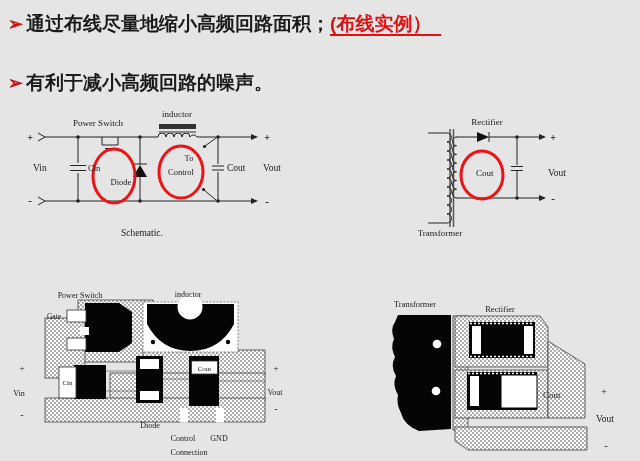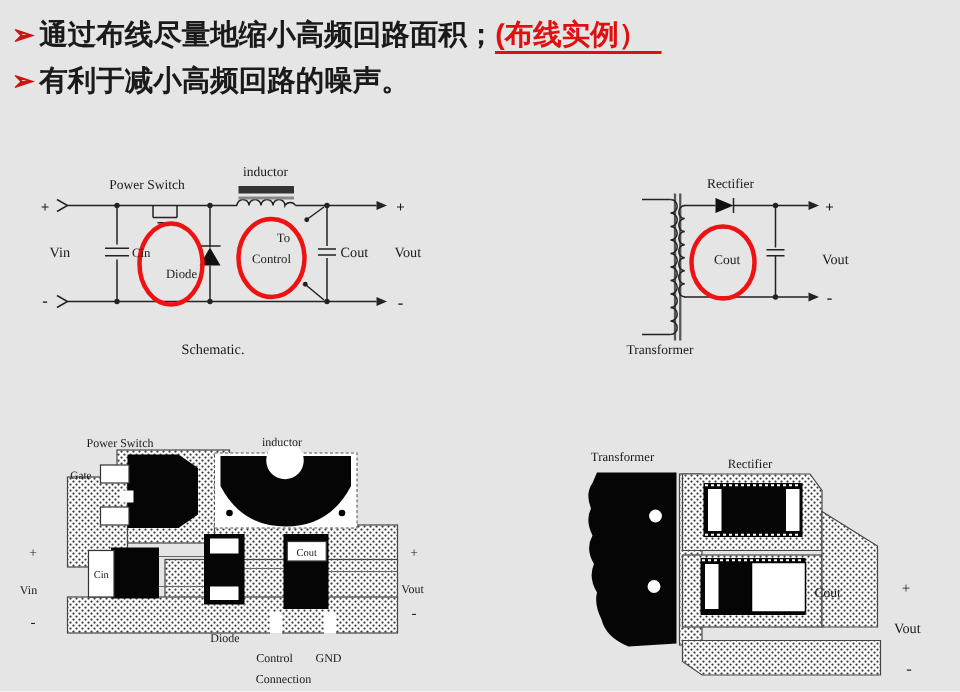--- a/index.html
+++ b/index.html
@@ -27,21 +27,21 @@
 </style>
 </head>
 <body>
 
 <div id="slide">
 
   <div class="bullet" style="top:12px;">
     <span class="marker">➢</span><span>通过布线尽量地缩小高频回路面积；</span><a class="hl">(布线实例）</a>
   </div>
 
-  <div class="bullet" style="top:43px;">
+  <div class="bullet" style="top:71px;">
     <span class="marker">➢</span><span>有利于减小高频回路的噪声。</span>
   </div>
 
   <svg style="left:0;top:100px;" width="335" height="148" viewBox="0 100 335 148">
     <g>
       <path class="wire" d="M45,137 H158 M197,137 H251 M45,201 H251"></path>
       <path class="wire" d="M38,133 L45,137 L38,141 M38,197 L45,201 L38,205"></path>
       <path class="wire" d="M78,137 V163 M78,173 V201 M70,165.5 H86 M70,170.5 H86"></path>
       <path class="wire" d="M140,137 V165 M140,177 V201"></path>
       <path class="wire" d="M218,137 V164 M218,172 V201 M212,166 H224 M212,170 H224"></path>

